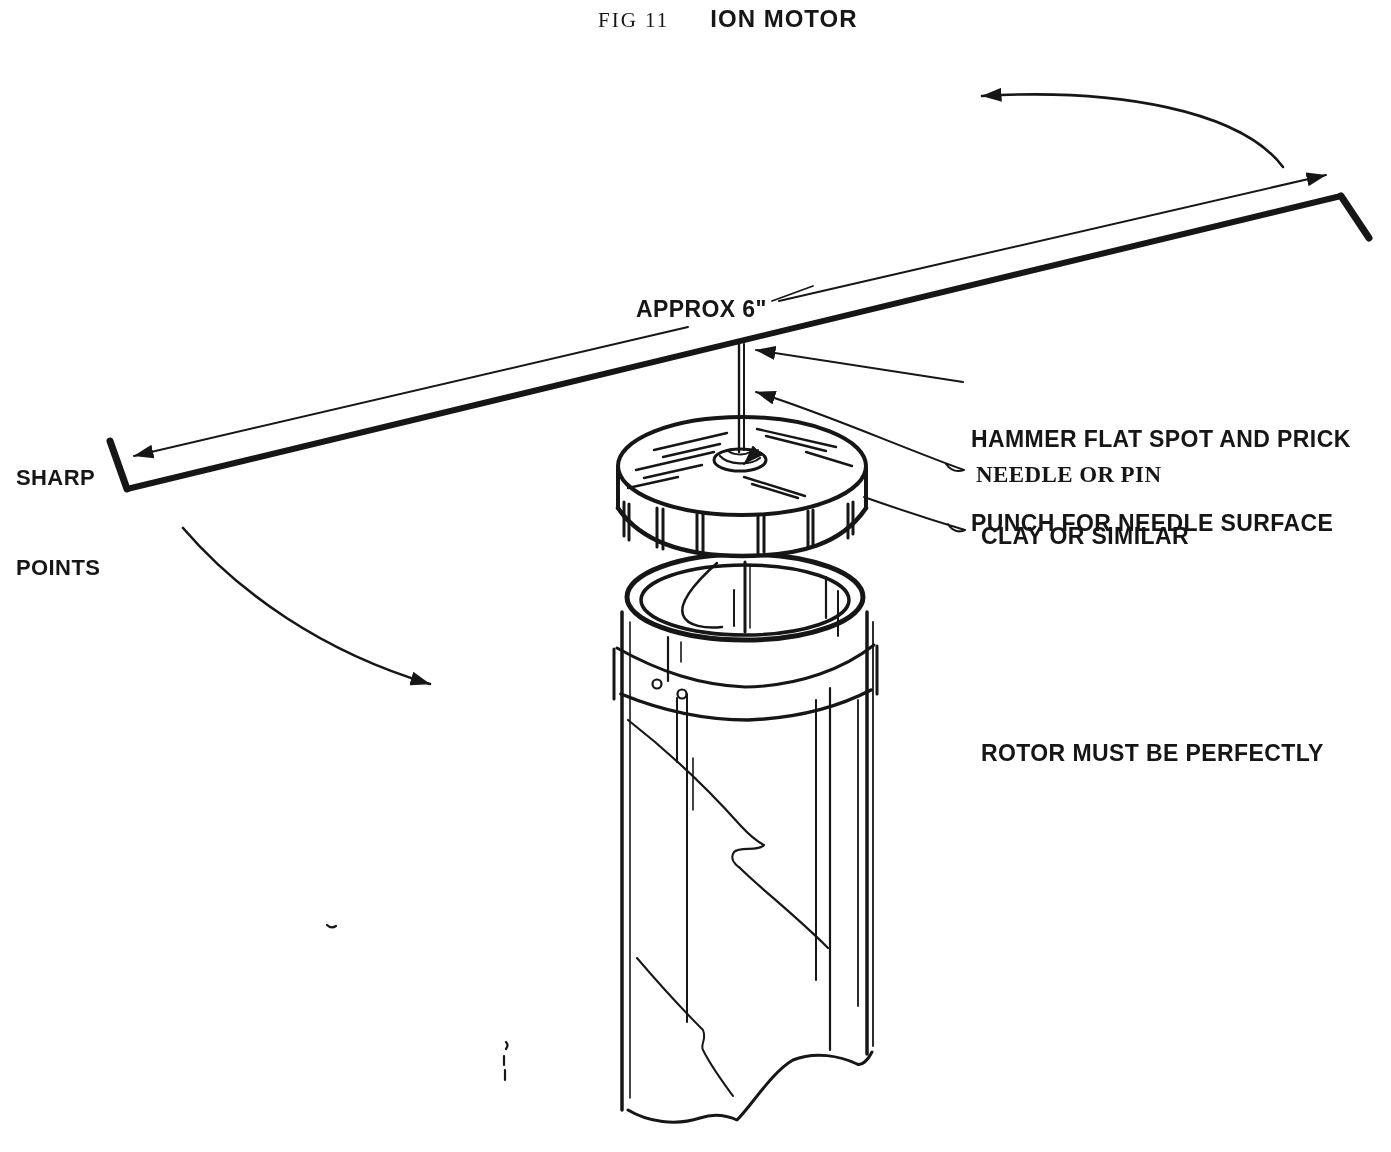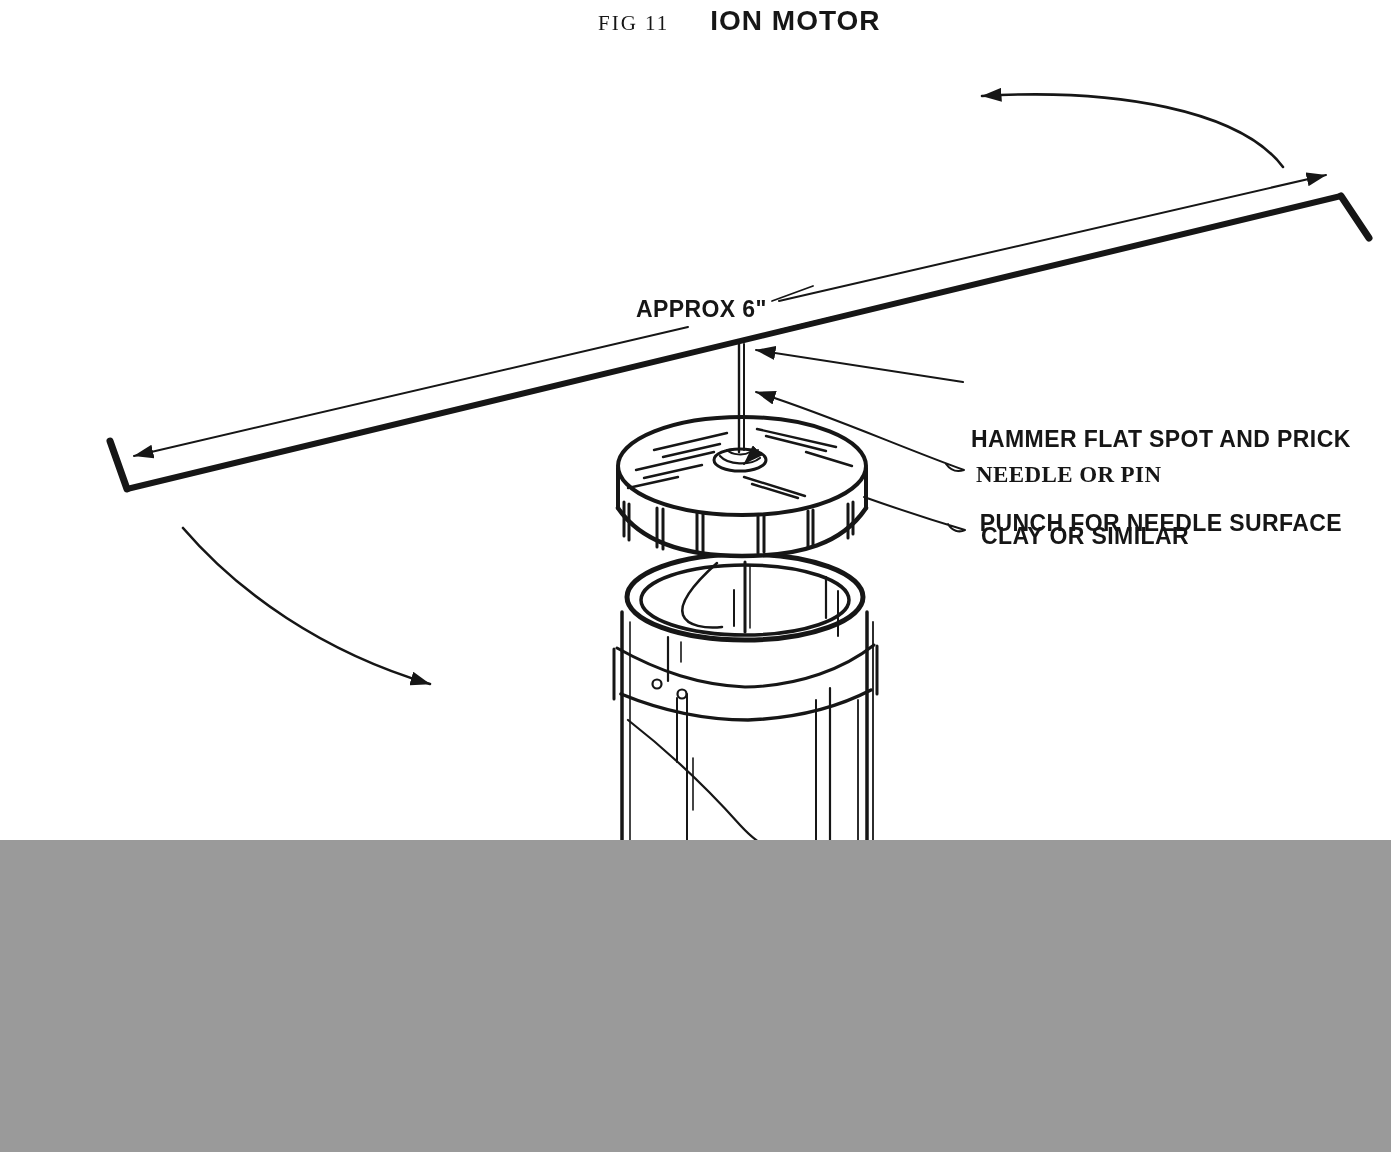--- a/index.html
+++ b/index.html
@@ -1,37 +1,36 @@
 <!DOCTYPE html>
 <html style="--ink: #161616; --paper: #ffffff;"><head>
 <meta charset="utf-8">
 <style>
   html,body{margin:0;padding:0;background:#9a9a9a;}
   .page{
-    position:relative;width:1391px;height:840px;overflow:hidden;
+    position:relative;width:1391px;height:1152px;overflow:hidden;
     background:var(--paper,#ffffff);
     font-family:"Liberation Sans",sans-serif;
-    text-align:center;
   }
   svg.art{position:absolute;left:0;top:0;width:1391px;height:1152px;color:var(--ink,#161616);}
   svg.art *{vector-effect:none;}
   .label{
     position:absolute;color:var(--ink,#161616);
     font-weight:700;font-size:23px;letter-spacing:.4px;line-height:28px;
     white-space:pre;
   }
   .label .ln{display:block;}
   .lbl-sharp{font-size:22px;line-height:30px;}
   .lbl-rotor{line-height:34px;}
   .title{position:absolute;left:598px;top:5px;display:flex;gap:41px;align-items:baseline;}
   .fig-num{
     font-family:"Liberation Serif",serif;font-weight:400;
     font-size:21px;letter-spacing:2px;color:var(--ink,#161616);
   }
-  .fig-name{font-weight:700;font-size:28px;letter-spacing:1px;color:var(--ink,#161616);}
+  .fig-name{font-weight:700;font-size:24px;letter-spacing:1px;color:var(--ink,#161616);}
 </style>
 </head>
 <body>
 
 <div class="page">
 
   <svg class="art" viewBox="0 0 1391 1152" fill="none" stroke="currentColor" stroke-linecap="round" stroke-linejoin="round">
     <defs>
       <marker id="arr" viewBox="0 0 20 14" markerWidth="20" markerHeight="14" refX="19.5" refY="7" markerUnits="userSpaceOnUse" orient="auto-start-reverse">
         <path d="M0,0 L20,7 L0,14 Z" fill="#161616" stroke="none"></path>
@@ -154,26 +153,31 @@
     </g>
   </svg>
 
   <div class="title">
     <span class="fig-num">FIG 11</span>
     <span class="fig-name">ION MOTOR</span>
   </div>
 
   <div class="label" style="left:636px;top:295px;">APPROX 6"</div>
 
+  <div class="label lbl-sharp" style="left:16px;top:403px;">
+    <span class="ln">SHARP</span>
+    <span class="ln">POINTS</span>
+  </div>
 
   <div class="label" style="left:971px;top:369px;">
     <span class="ln">HAMMER FLAT SPOT AND PRICK</span>
     <span class="ln">PUNCH FOR NEEDLE SURFACE</span>
   </div>
 
   <div class="label" style="left:976px;top:461px;font-family:Liberation Serif, serif;">NEEDLE OR PIN</div>
 
   <div class="label" style="left:981px;top:522px;">CLAY OR SIMILAR</div>
 
   <div class="label lbl-rotor" style="left:981px;top:668px;">
+    <span class="ln">ROTOR MUST BE PERFECTLY</span>
   </div>
 
 </div>
 
 </body></html>

